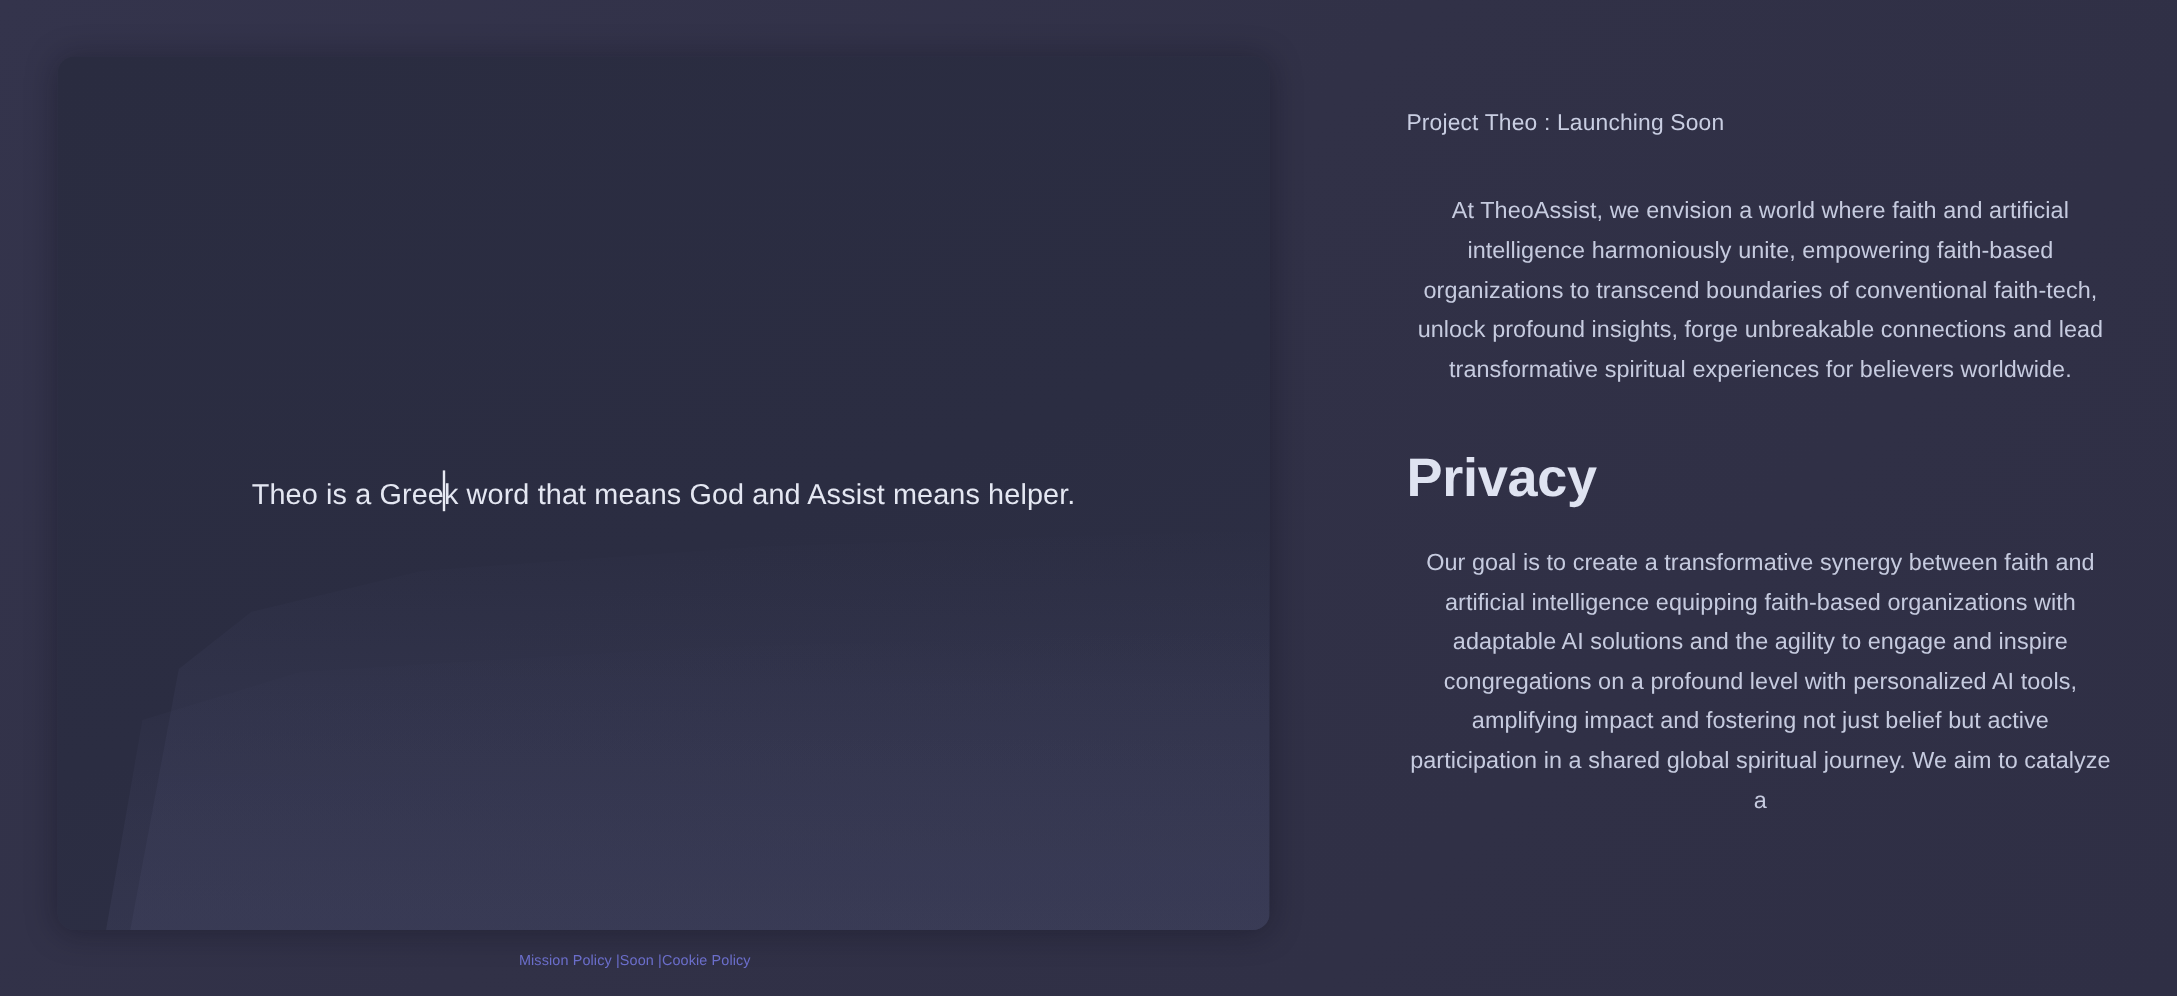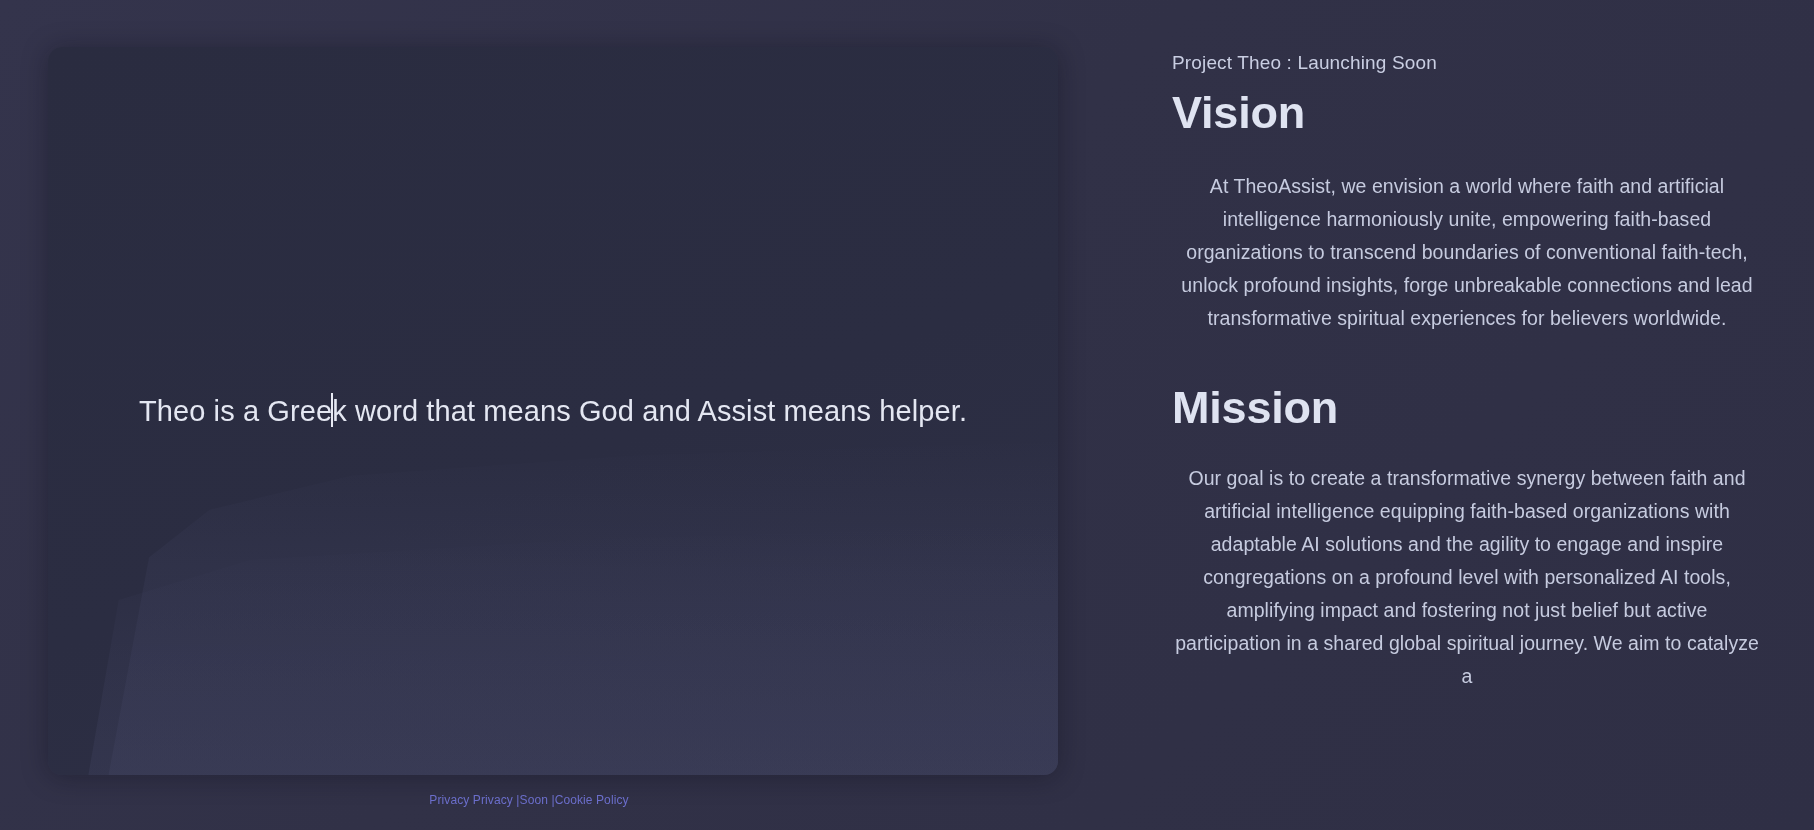--- a/index.html
+++ b/index.html
@@ -47,21 +47,21 @@
     clip-path:polygon(4% 100%, 7% 30%, 20% 14%, 52% 6%, 100% 0%, 100% 100%);
   }
   .hero-text-wrap {
     position:absolute;
     left:0; right:0; top:0; bottom:0;
     display:flex; align-items:center; justify-content:center;
   }
   .hero-text {
     width:880px;
     text-align:center;
-    font-size:29px;
+    font-size:24px;
     line-height:1.40;
     font-weight:400;
     color:#e4e7f2;
     letter-spacing:.1px;
     position:relative;
     z-index:3;
   }
   .caret {
     display:inline-block;
     width:2px;
@@ -85,20 +85,21 @@
     color:#6b6ecb;
     text-decoration:none;
   }
   .footer-sep { color:#6b6ecb; }
 
   
   .right-pane {
     position:relative;
     flex:1 1 auto;
     padding:52px 0 0 114px;
+    margin-top:40px;
   }
   .eyebrow {
     font-size:19px;
     color:#c9ceE2;
     font-weight:400;
     letter-spacing:.15px;
     margin-bottom:14px;
   }
   .sec-title {
     font-size:45px;
@@ -129,27 +130,26 @@
 
     <div class="hero-card">
       <div class="hero-silhouette"></div>
       <div class="hero-silhouette b"></div>
 
       <div class="hero-text-wrap">
         <div class="hero-text"><span>Theo is a Gree</span><span class="caret"></span><span>k word that means God and Assist means helper.</span></div>
       </div>
     </div>
 
-    <div class="footer-links"><a href="#">Privacy Privacy</a><span class="footer-sep"> |</span><a href="#">Soon</a><span class="footer-sep"> |</span><a href="#">Cookie Policy</a></div>
+    <div class="footer-links"><a href="#">Mission Policy</a><span class="footer-sep"> |</span><a href="#">Soon</a><span class="footer-sep"> |</span><a href="#">Cookie Policy</a></div>
   </div>
 
   <div class="right-pane">
     <div class="eyebrow">Project Theo : Launching Soon</div>
-    <h1 class="sec-title">Vision</h1>
     <div class="gap-a"></div>
     <p class="sec-body">At TheoAssist, we envision a world where faith and artificial intelligence harmoniously unite, empowering faith-based organizations to transcend boundaries of conventional faith-tech, unlock profound insights, forge unbreakable connections and lead transformative spiritual experiences for believers worldwide.</p>
     <div class="gap-b"></div>
-    <h1 class="sec-title">Mission</h1>
+    <h1 class="sec-title">Privacy</h1>
     <div class="gap-c"></div>
     <p class="sec-body">Our goal is to create a transformative synergy between faith and artificial intelligence equipping faith-based organizations with adaptable AI solutions and the agility to engage and inspire congregations on a profound level with personalized AI tools, amplifying impact and fostering not just belief but active participation in a shared global spiritual journey. We aim to catalyze a</p>
   </div>
 
 </div>
 
 </body></html>

